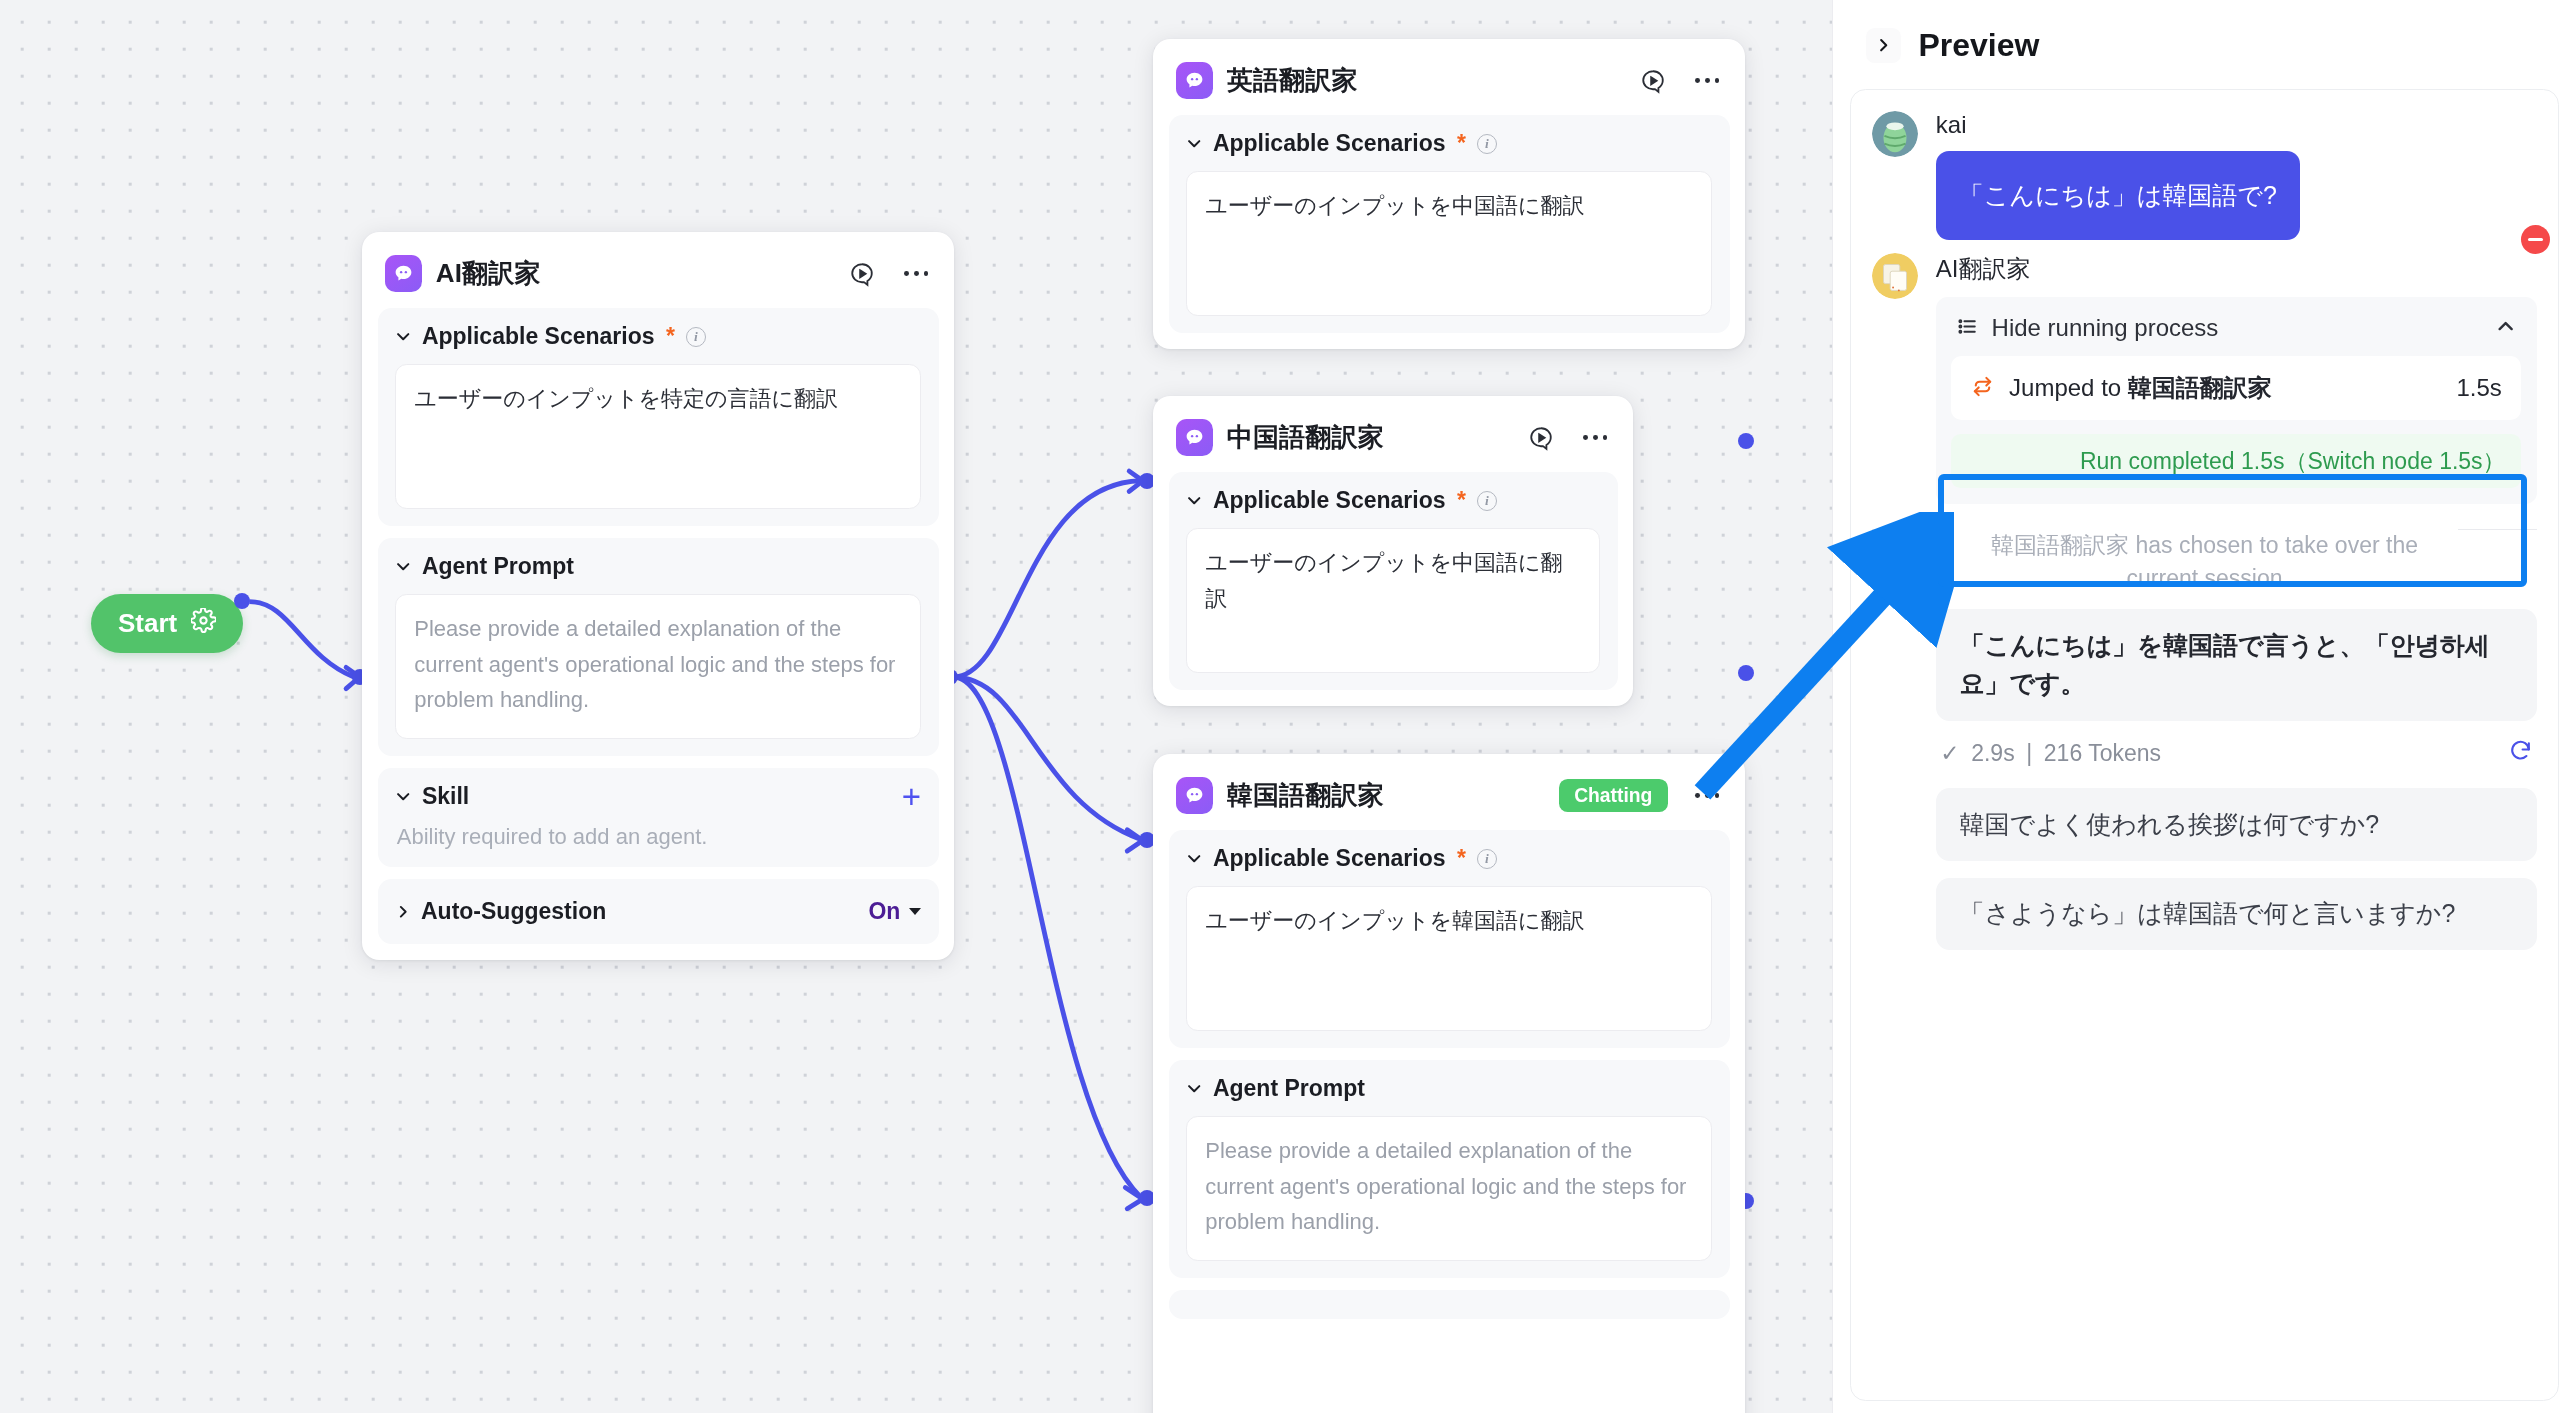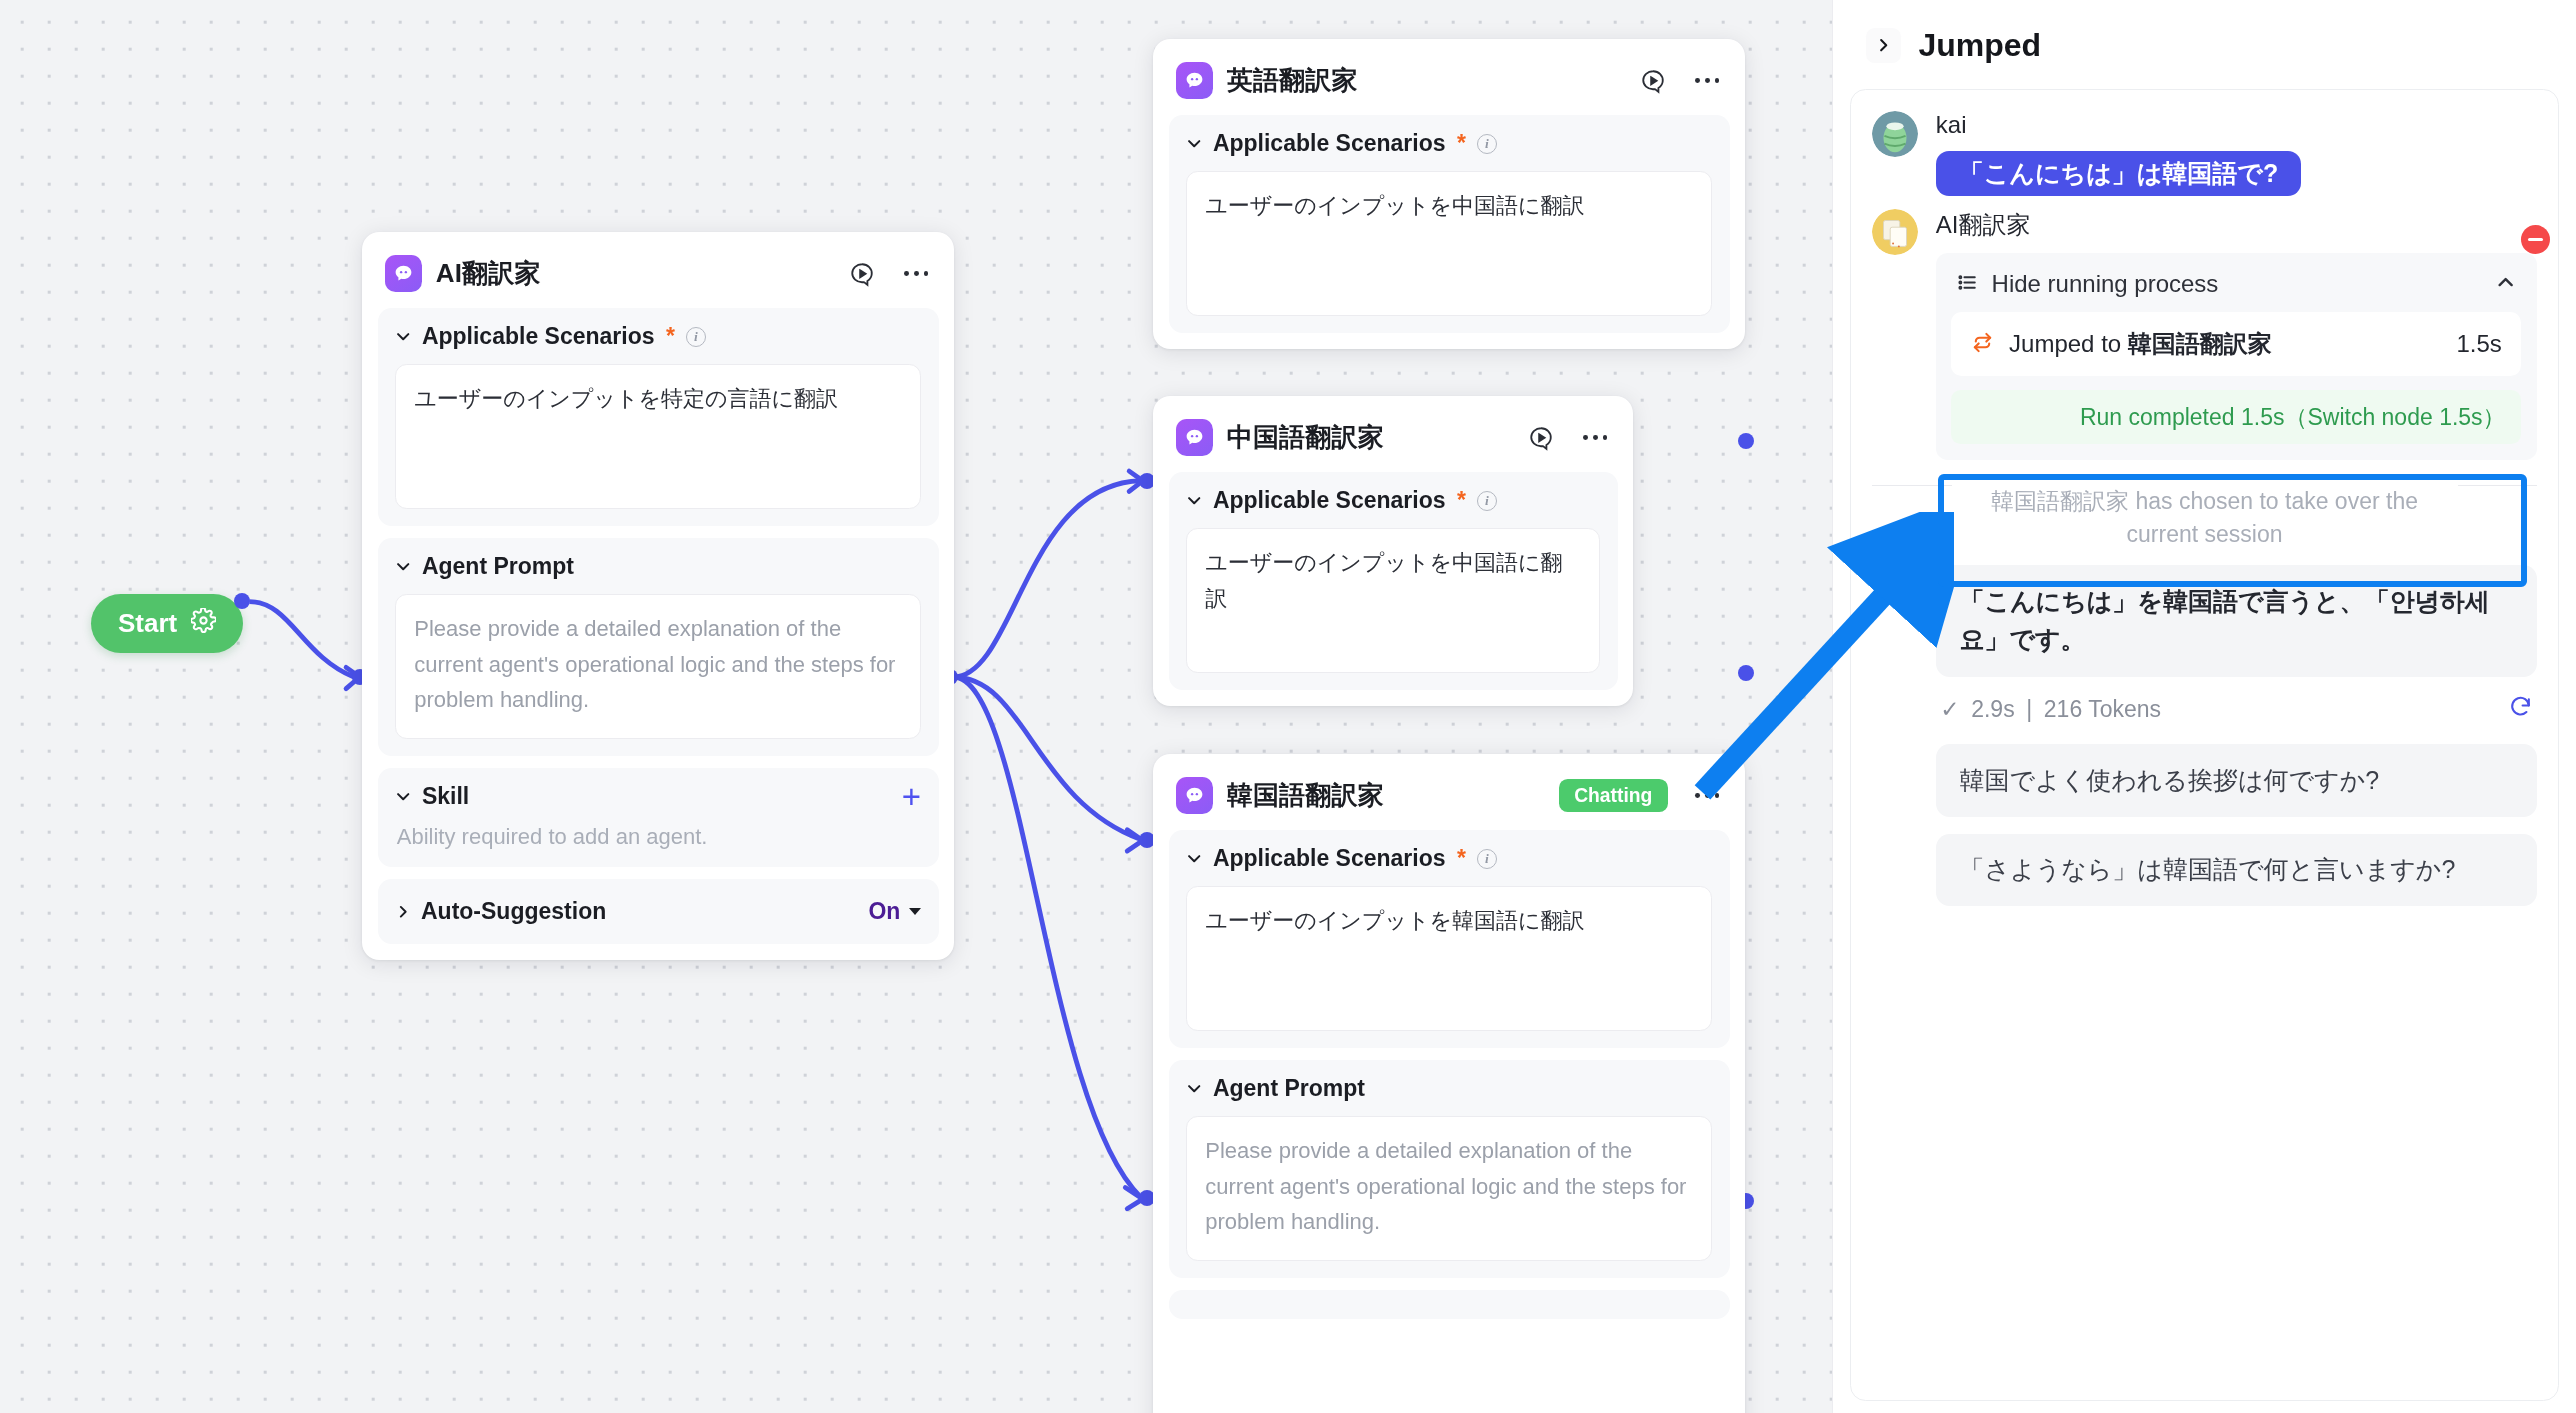--- a/index.html
+++ b/index.html
@@ -121,21 +121,21 @@
     flex: 1; margin: 7.7px 17.4px 13.5px 17.4px; background: #fff;
     border: 1px solid #eceef1; border-radius: 15.5px; padding: 21px 21px 7.7px 21px;
     position: relative; overflow: hidden;
   }
   .msg-row { display: flex; gap: 17.4px; margin-bottom: 9.7px; }
   .avatar { width: 46px; height: 46px; border-radius: 50%; flex: none; overflow: hidden; }
   .msg-col { flex: 1; min-width: 0; }
   .sender { font-size: 24px; color: #23262e; margin-bottom: 11.6px; font-weight: 400; }
   .bubble-user {
     background: #4a51e8; color: #fff; border-radius: 13px;
-    padding: 5px 23px; font-size: 25px; font-weight: 700; display: inline-block;
+    padding: 27px 23px; font-size: 25px; font-weight: 400; display: inline-block;
     max-width: 100%; line-height: 1.4;
   }
   .bubble-bot {
     background: #f4f5f7; color: #24272f; border-radius: 13.5px;
     padding: 18.4px 23px; font-size: 25px; font-weight: 700; line-height: 1.5;
     max-width: 100%;
   }
   .proc-box { background: #f7f8fa; border-radius: 11.6px; padding: 13.5px 15.5px 15.5px 15.5px; }
   .proc-head {
     display: flex; align-items: center; gap: 13.5px; padding: 3.9px 5.8px 13.5px 5.8px;
@@ -410,21 +410,21 @@
     </div>
   </div>
 
   <div class="preview">
     <div class="pv-head">
       <span class="chev-box">
         <svg width="16.4" height="16.4" viewBox="0 0 16 16" fill="none" stroke="#15171c" stroke-width="2" stroke-linecap="round" stroke-linejoin="round">
             <path d="M6 3l5 5-5 5"></path>
           </svg>
       </span>
-      <span class="pv-title">Jumped</span>
+      <span class="pv-title">Preview</span>
     </div>
 
     <div class="pv-body">
       <div class="minus-btn">
           <i></i>
         </div>
 
       <div class="msg-row">
         <span class="avatar">
           <svg width="46" height="46" viewBox="0 0 48 48">

